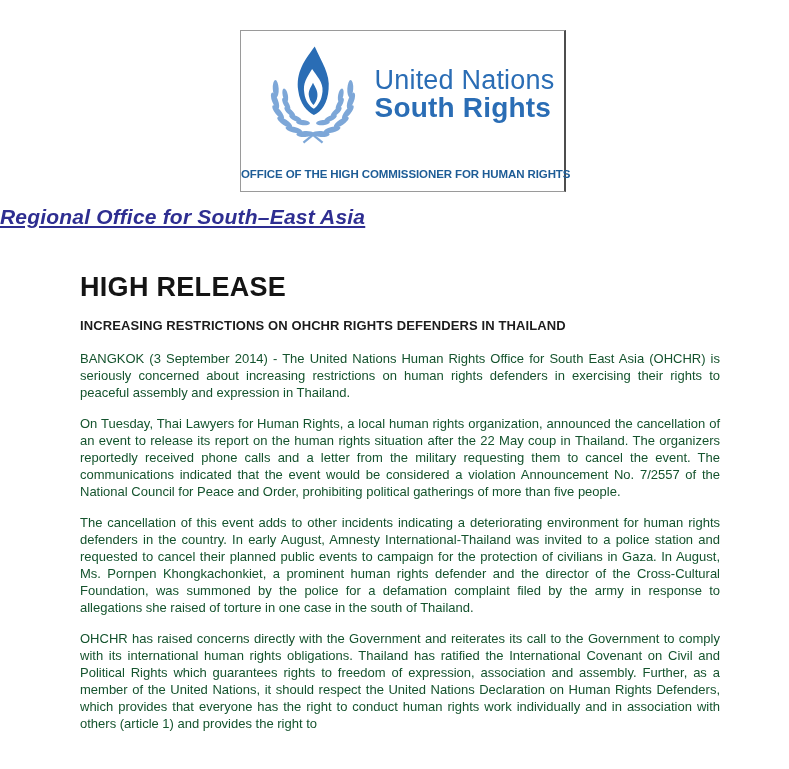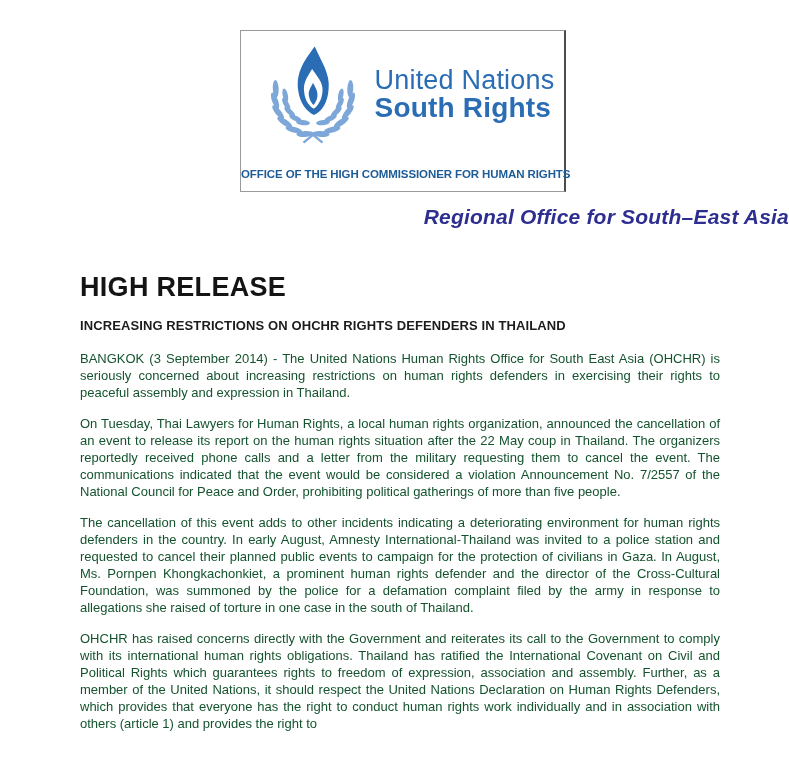--- a/index.html
+++ b/index.html
@@ -27,22 +27,22 @@
   .logo-line2 { font-size:28px; font-weight:700; letter-spacing:0.2px; }
   .office-line {
     position:absolute; left:0; right:4px; bottom:11px;
     text-align:center; color:#1d5c96; font-weight:700;
     font-size:11.5px; letter-spacing:-0.1px; white-space:nowrap;
   }
 
   
   .regional {
     position:absolute; left:0; top:205px; width:100%;
-    text-align:right; font-size:21px; font-style:italic; font-weight:700;
-    color:#2e2e91; letter-spacing:0.2px;
+    text-align:left; font-size:21px; font-style:italic; font-weight:700;
+    color:#2e2e91; letter-spacing:0.2px;text-decoration:underline;
   }
 
   
   .content { position:absolute; left:80px; top:272px; width:640px; }
   .doc-title {
     margin:0 0 15px 0; font-size:27px; font-weight:700; color:#141414;
     letter-spacing:0.3px;
   }
   .doc-headline {
     margin:0 0 17px 0; font-size:13px; font-weight:700; color:#1c1c1c;

